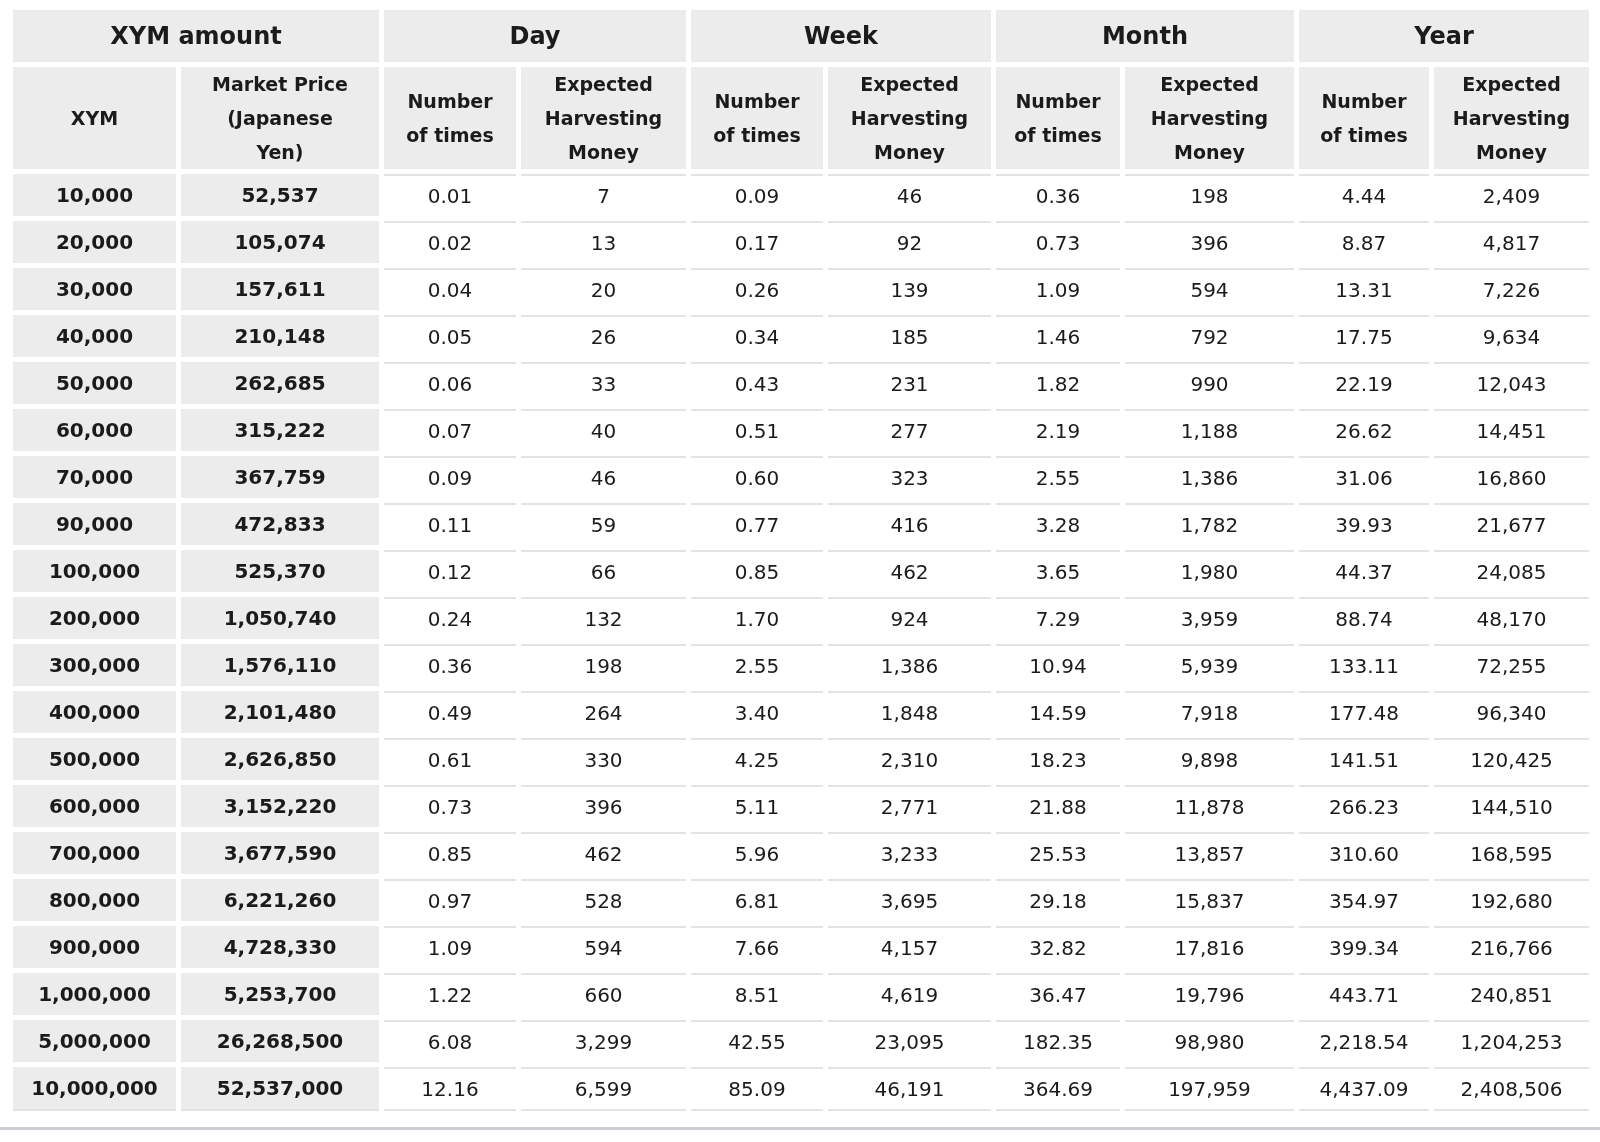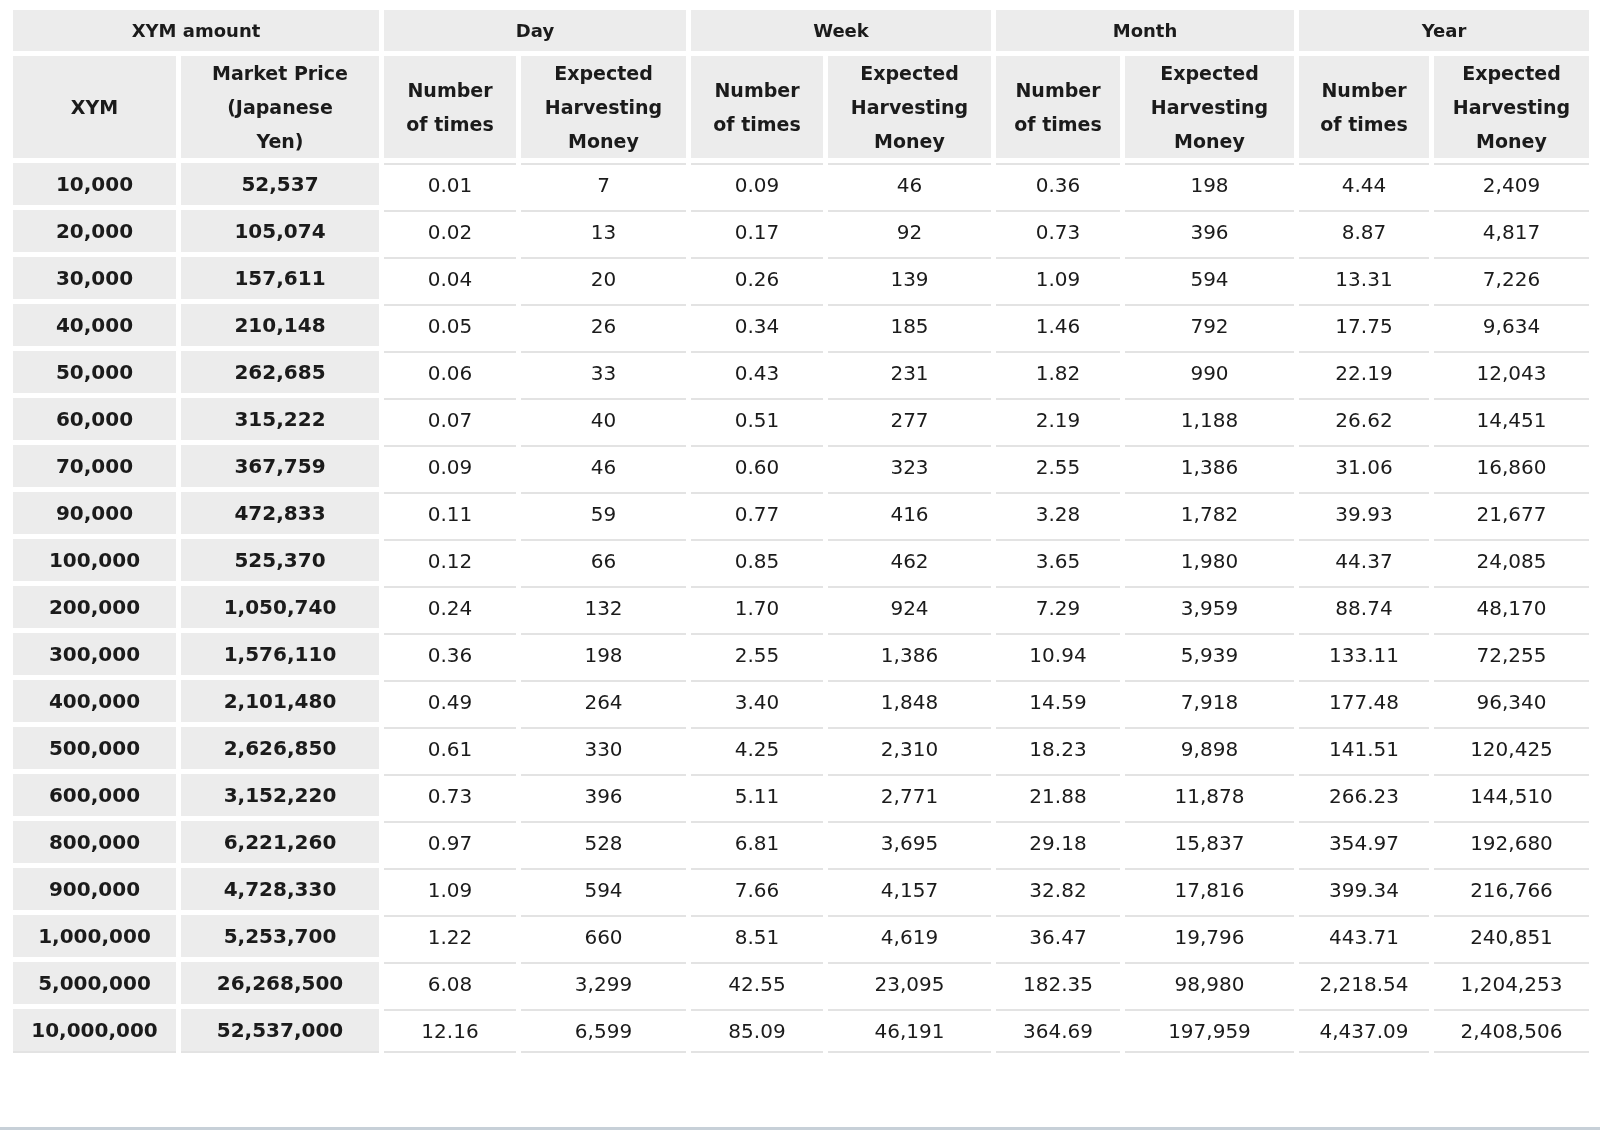--- a/index.html
+++ b/index.html
@@ -24,22 +24,22 @@
     vertical-align: middle;
     padding: 0;
     overflow: hidden;
   }
   thead th {
     background: var(--header-bg, #ececec);
     font-weight: bold;
     white-space: pre-line;
   }
   tr.group-row th {
-    height: 41px;
-    font-size: 18px;
+    height: 52px;
+    font-size: 24px;
   }
   tr.sub-row th {
     height: 102px;
     font-size: 19px;
     line-height: 34px;
   }
   tbody td {
     height: 40px;
     font-size: 20px;
     background: #ffffff;
@@ -277,20 +277,32 @@
         <td>0.73</td>
         <td>396</td>
         <td>5.11</td>
         <td>2,771</td>
         <td>21.88</td>
         <td>11,878</td>
         <td>266.23</td>
         <td>144,510</td>
       </tr>
       <tr>
+        <td class="label-cell">700,000</td>
+        <td class="label-cell">3,677,590</td>
+        <td>0.85</td>
+        <td>462</td>
+        <td>5.96</td>
+        <td>3,233</td>
+        <td>25.53</td>
+        <td>13,857</td>
+        <td>310.60</td>
+        <td>168,595</td>
+      </tr>
+      <tr>
         <td class="label-cell">800,000</td>
         <td class="label-cell">6,221,260</td>
         <td>0.97</td>
         <td>528</td>
         <td>6.81</td>
         <td>3,695</td>
         <td>29.18</td>
         <td>15,837</td>
         <td>354.97</td>
         <td>192,680</td>

